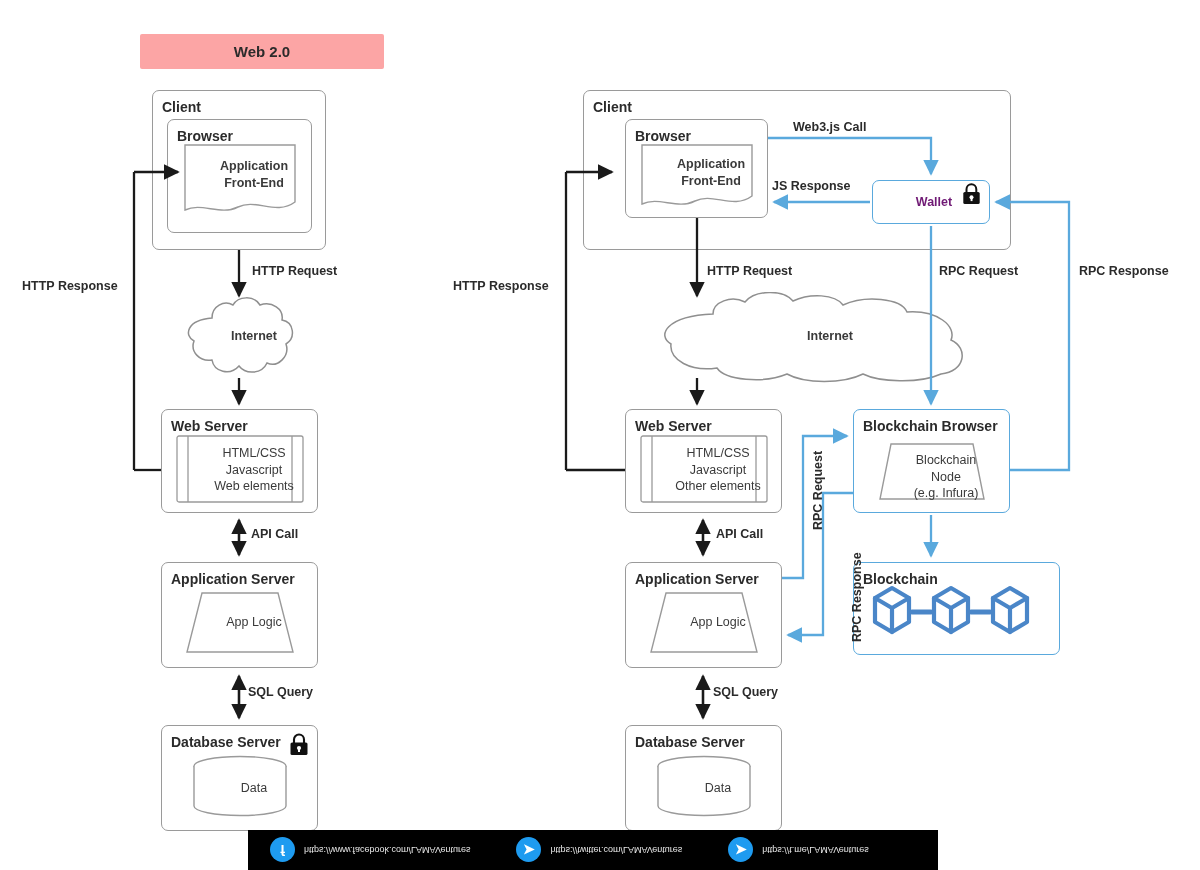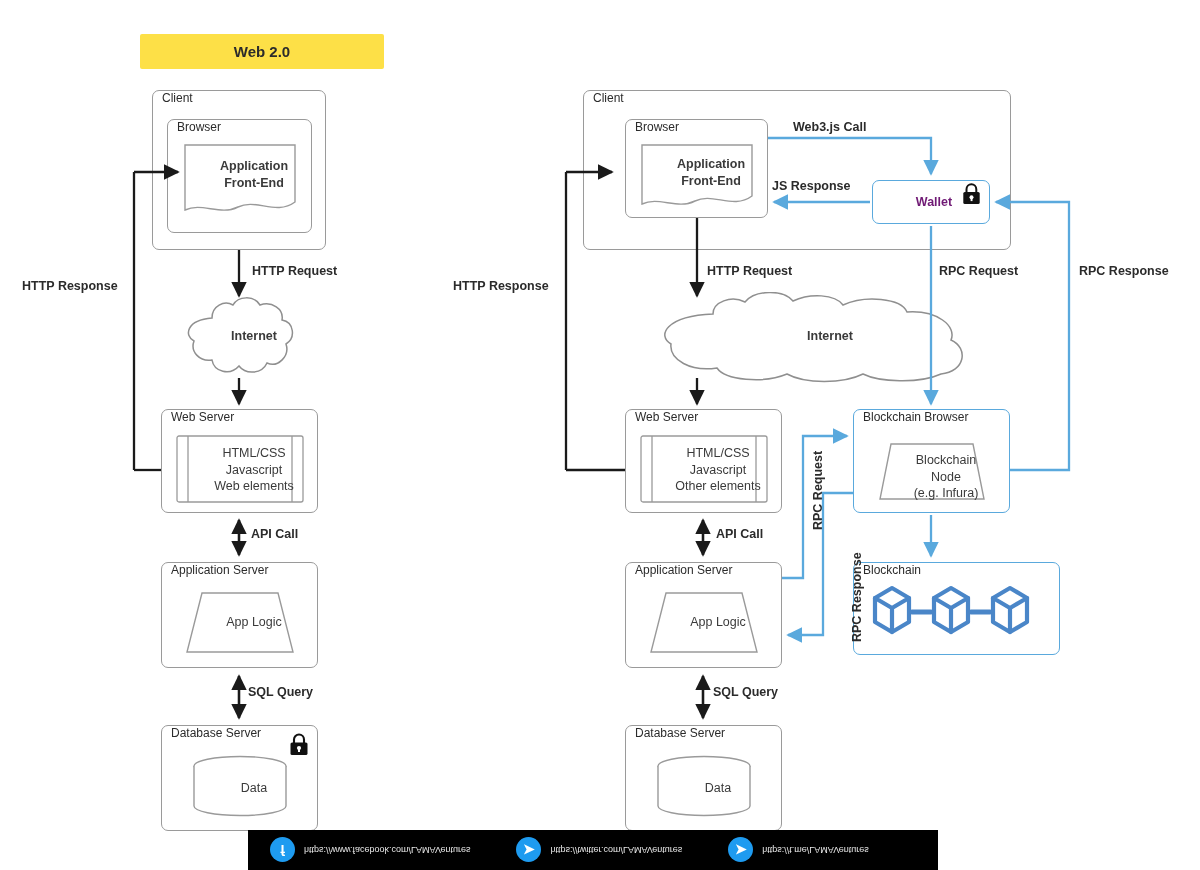--- a/index.html
+++ b/index.html
@@ -8,36 +8,36 @@
     background: #ffffff;
     font-family: "Liberation Sans", sans-serif;
     overflow: hidden;
   }
   #stage { position: relative; width: 1200px; height: 870px; background:#fff; }
 
   
   .abs { position: absolute; }
 
   .title-bar {
-    background: #fde047;
+    background: #fca5a5;
     display: flex; align-items: center; justify-content: center;
     font-size: 15px; font-weight: bold; color: #2b2b2b;
     border-radius: 2px;
   }
 
   .box {
     border: 1.6px solid #9a9a9a;
     border-radius: 7px;
     background: #ffffff;
   }
   .box.blue { border-color: #5aa9dd; }
 
   .box-label {
-    position: absolute; left: 9px; top: 0;
-    font-size: 12px; font-weight: normal; color: #2b2b2b;
+    position: absolute; left: 9px; top: 8px;
+    font-size: 14px; font-weight: bold; color: #2b2b2b;
     white-space: nowrap;
   }
 
   .inner-text {
     position: absolute; width: 100%; text-align: center;
     font-size: 12.5px; color: #3a3a3a; line-height: 1.32; padding-left: 28px;
   }
 
   .edge-label {
     position: absolute;

